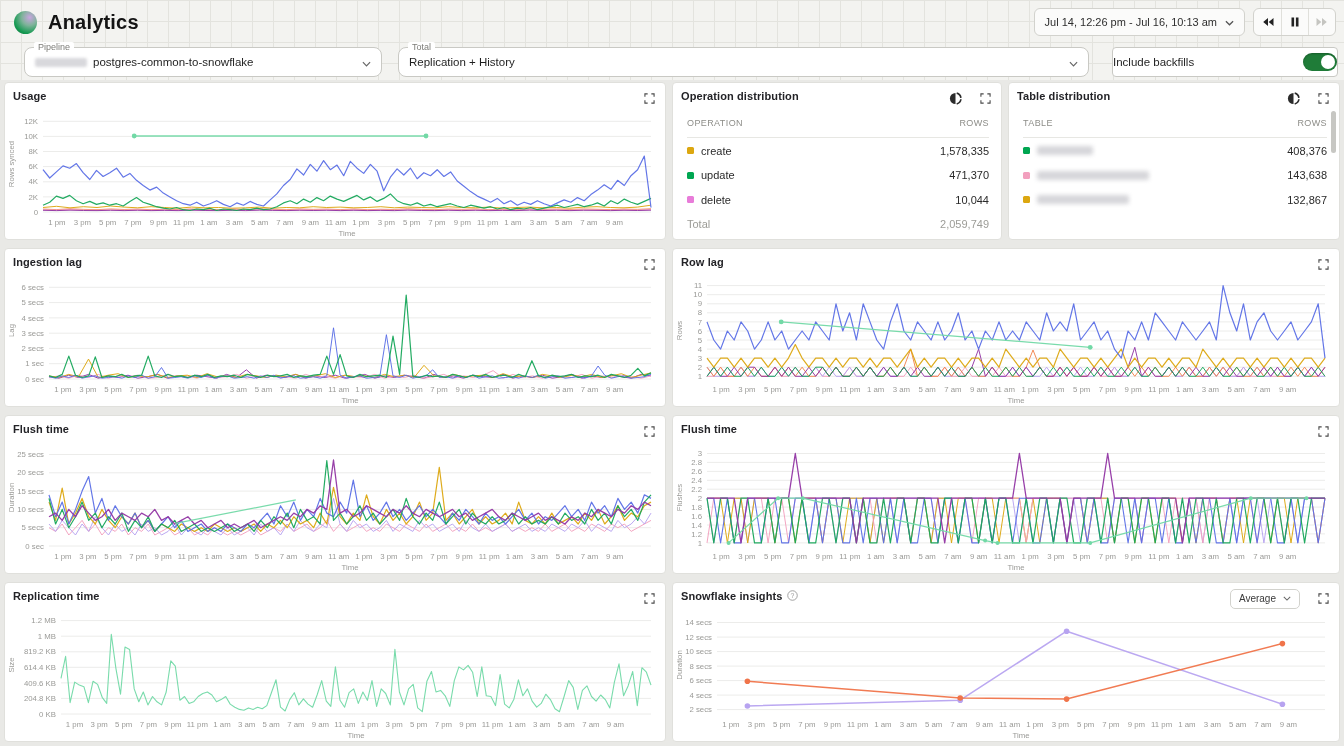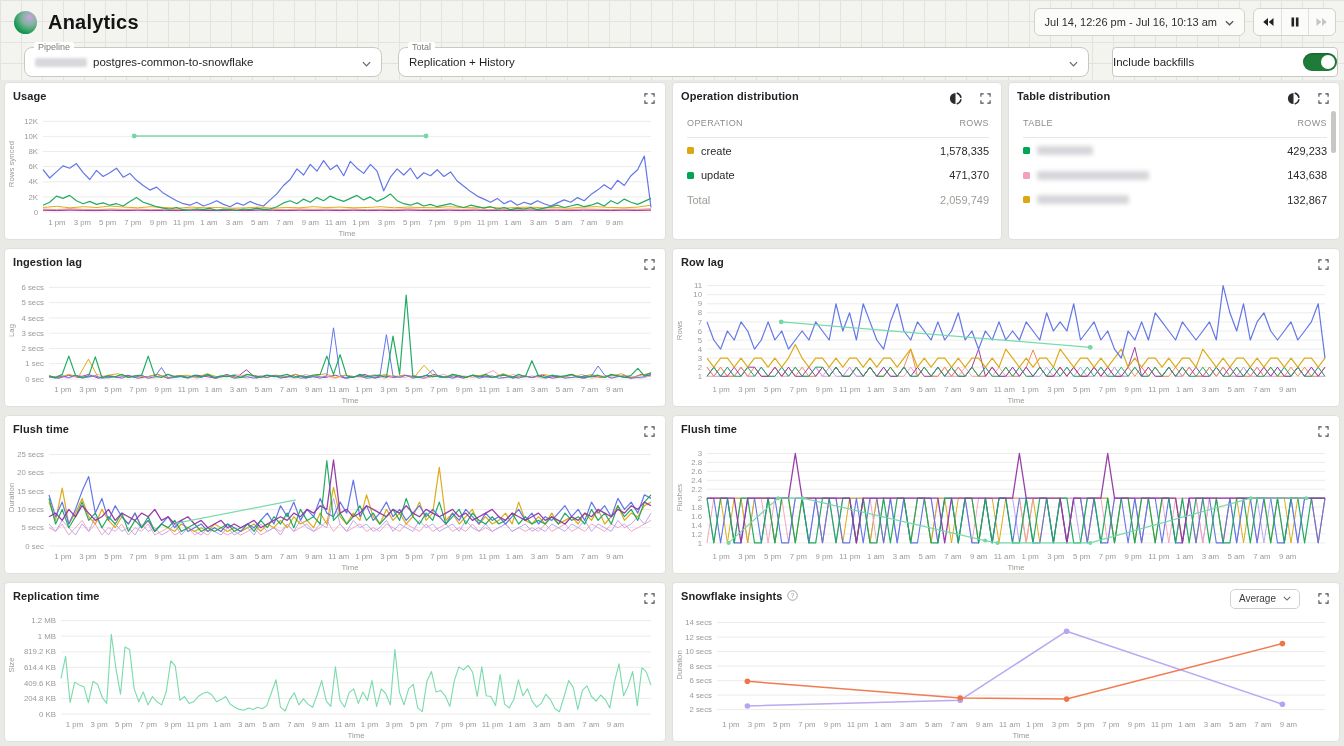--- a/index.html
+++ b/index.html
@@ -232,20 +232,27 @@
           </span>
           <span class="tval">1,578,335</span>
         </div>
         <div class="trow">
           <span class="tleft">
             <span class="sq" style="background:#00A651"></span>
             <span>update</span>
           </span>
           <span class="tval">471,370</span>
         </div>
+        <div class="trow">
+          <span class="tleft">
+            <span class="sq" style="background:#E87CD9"></span>
+            <span>delete</span>
+          </span>
+          <span class="tval">10,044</span>
+        </div>
         <div class="trow total">
           <span class="tleft">Total</span>
           <span class="tval">2,059,749</span>
         </div>
       </div>
   </section>
 
   <section class="card">
     <div class="card-head">
       <h3 class="card-title">Table distribution</h3>
@@ -267,21 +274,21 @@
         <div class="trow thead">
           <span>TABLE</span>
           <span>ROWS</span>
         </div>
         <div class="tdivider"></div>
         <div class="trow">
           <span class="tleft">
             <span class="sq" style="background:#00A651"></span>
             <span class="tblur" style="width:56px"></span>
           </span>
-          <span class="tval">429,233</span>
+          <span class="tval">408,376</span>
         </div>
         <div class="trow">
           <span class="tleft">
             <span class="sq" style="background:#F2A0BE"></span>
             <span class="tblur" style="width:112px"></span>
           </span>
           <span class="tval">143,638</span>
         </div>
         <div class="trow">
           <span class="tleft">

